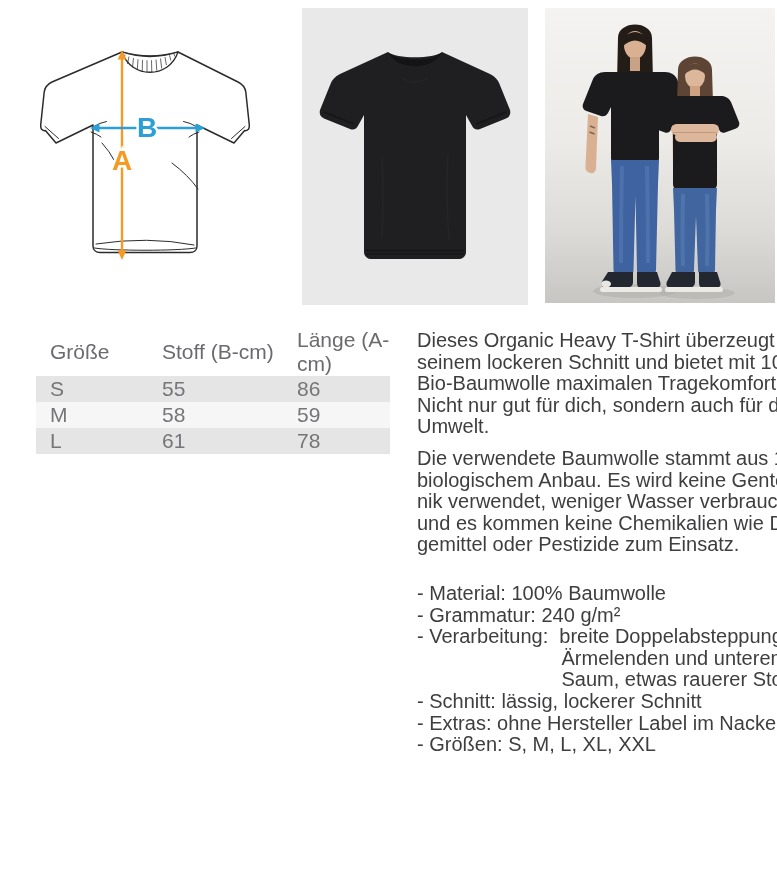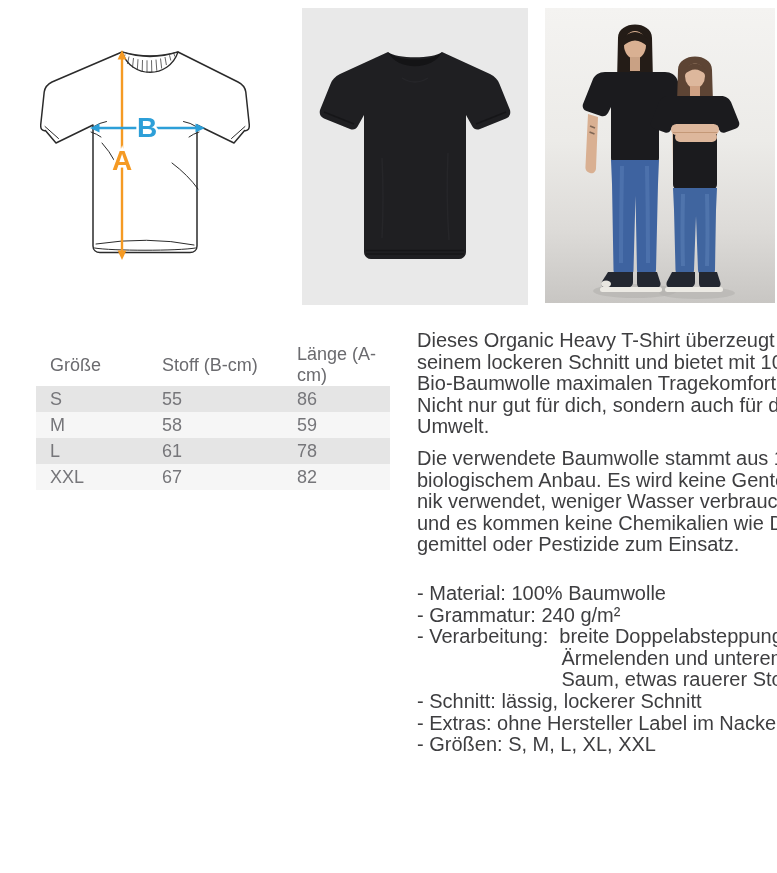--- a/index.html
+++ b/index.html
@@ -14,23 +14,23 @@
     position:absolute; left:302px; top:8px; width:226px; height:297px;
     background:#e9e9e9;
   }
   .models-box {
     position:absolute; left:545px; top:8px; width:230px; height:295px;
     background:linear-gradient(180deg,#f4f3f1 0%,#ecebe8 45%,#dddbd8 75%,#c8c6c3 100%);
   }
   .diagram-box svg, .photo-box svg, .models-box svg { display:block; width:100%; height:100%; }
   
   table.size-table {
-    position:absolute; left:36px; top:344px; width:354px;
+    position:absolute; left:36px; top:328px; width:354px;
     border-collapse:collapse; table-layout:fixed;
-    font-size:18px; color:#76767a;
+    font-size:21px; color:#76767a;
   }
   table.size-table th {
     text-align:left; font-weight:400; color:#6b6b6f;
     height:27px; padding:0 0 0 14px; vertical-align:middle;
   }
   table.size-table td { height:26px; padding:0 0 0 14px; vertical-align:middle; }
   table.size-table tbody tr:nth-child(odd)  { background:#e5e5e5; }
   table.size-table tbody tr:nth-child(even) { background:#f6f6f6; }
   
   .tolerance {
@@ -215,25 +215,20 @@
       </tr>
       <tr>
         <td>M</td>
         <td>58</td>
         <td>59</td>
       </tr>
       <tr>
         <td>L</td>
         <td>61</td>
         <td>78</td>
-      </tr>
-      <tr>
-        <td>XXL</td>
-        <td>67</td>
-        <td>82</td>
       </tr>
     </tbody>
   </table>
 
 
   <div class="desc">
     <p class="p1">Dieses Organic Heavy T-Shirt überzeugt mit
 seinem lockeren Schnitt und bietet mit 100%
 Bio-Baumwolle maximalen Tragekomfort.
 Nicht nur gut für dich, sondern auch für die

